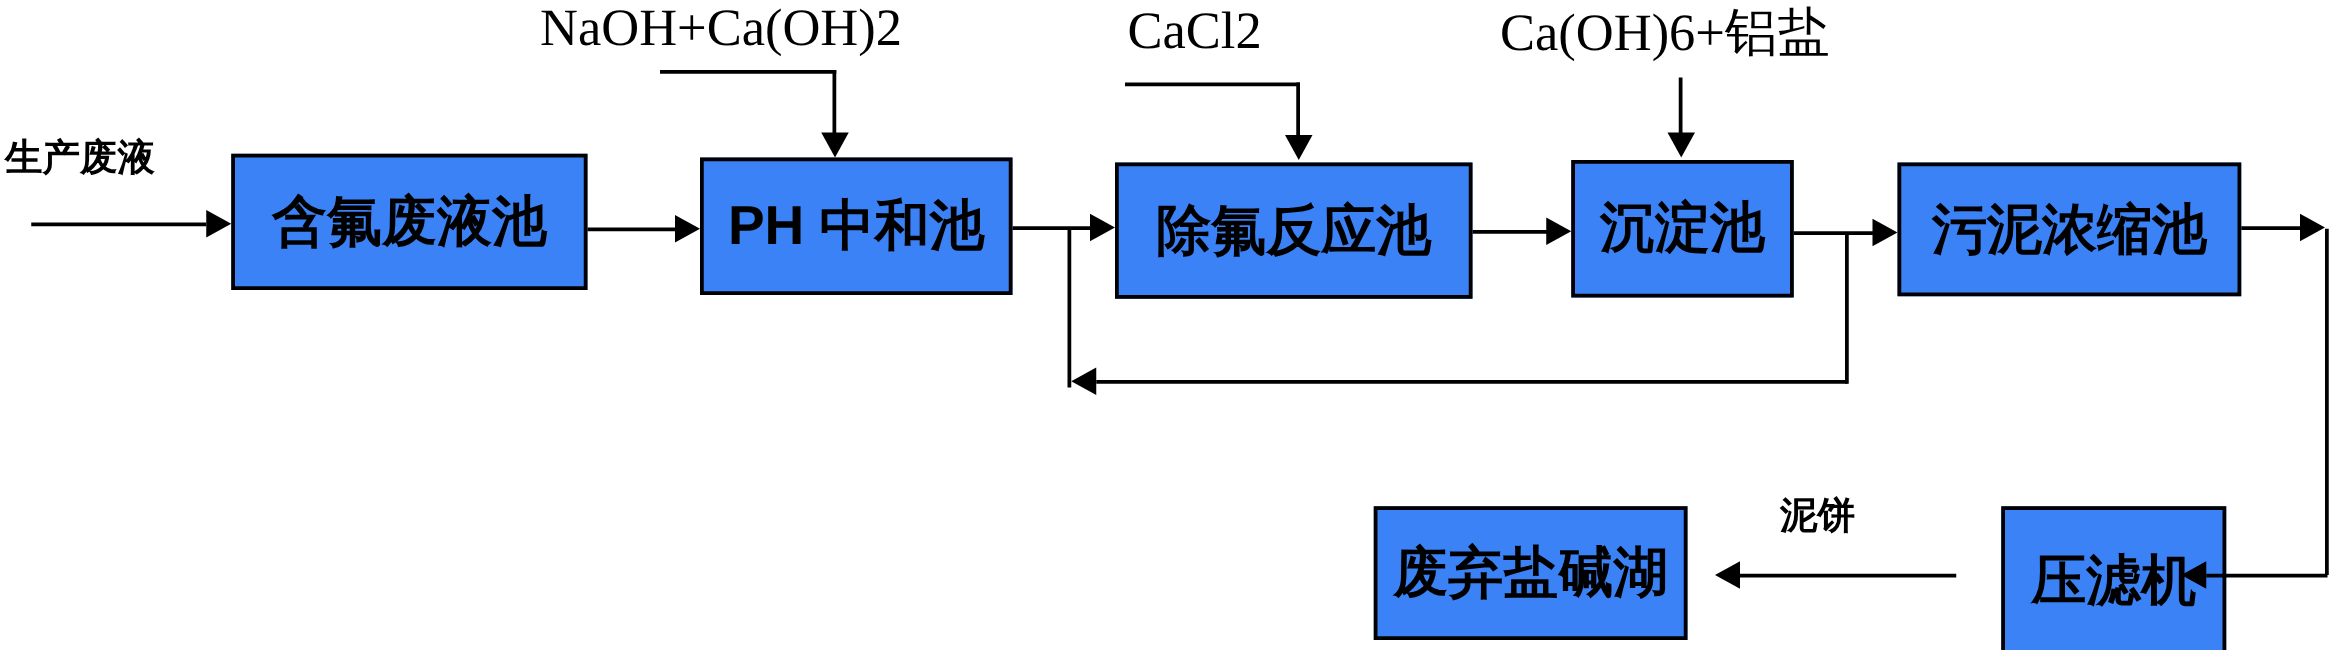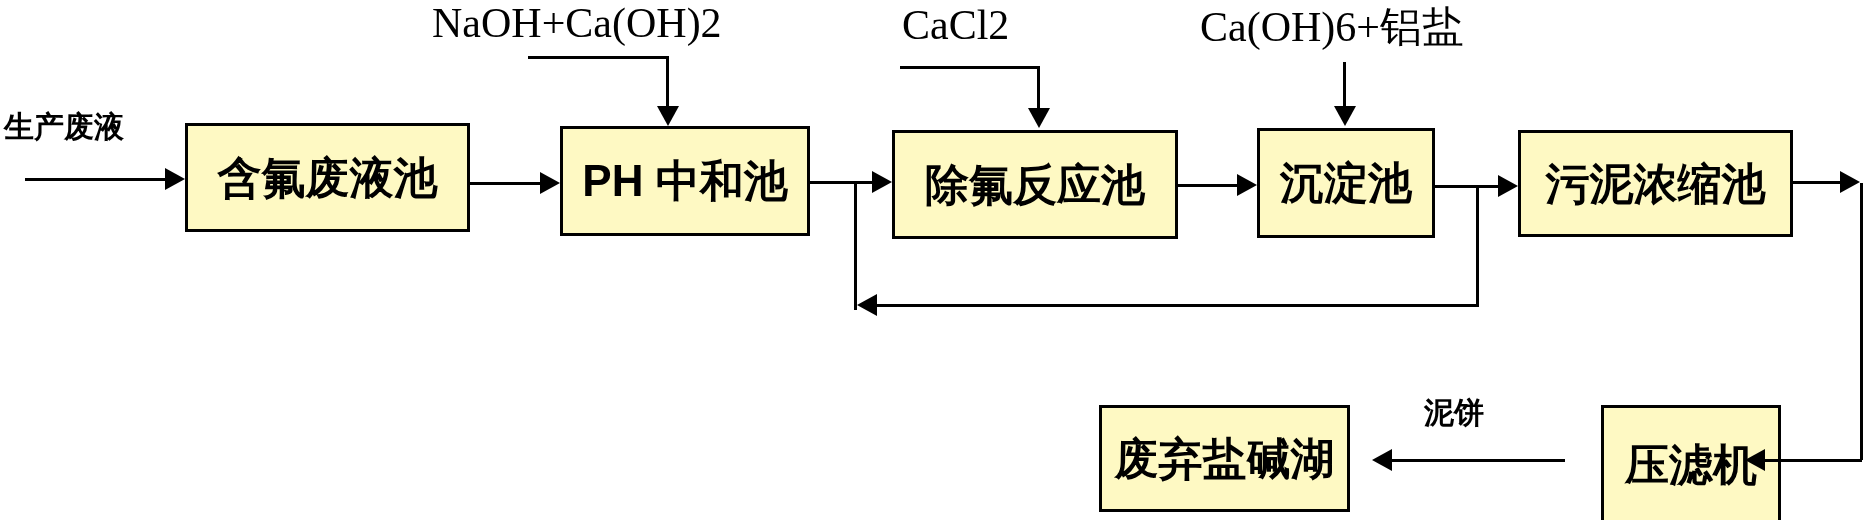--- a/index.html
+++ b/index.html
@@ -1,21 +1,21 @@
 <!DOCTYPE html>
 <html><head>
 <meta charset="utf-8">
 <style>
   html,body{margin:0;padding:0;background:#ffffff;}
   .canvas{
     position:relative;width:1872px;height:520px;background:#ffffff;
     overflow:hidden;color:#000;
   }
   .node{
-    position:absolute;box-sizing:border-box;border:3px solid #000;background:#fef9c3;
+    position:absolute;box-sizing:border-box;border:3px solid #000;background:#3b82f6;
     display:flex;align-items:center;justify-content:center;white-space:nowrap;
     font-family:"Liberation Sans","DejaVu Sans",sans-serif;font-weight:bold;
     font-size:44px;line-height:1;color:#000;
   }
   .anno{
     position:absolute;white-space:nowrap;color:#000;line-height:1;
   }
   .anno-chem{font-family:"Liberation Serif","DejaVu Serif",serif;font-size:42px;}
   .anno-cjk{font-family:"Liberation Sans","DejaVu Sans",sans-serif;font-weight:bold;font-size:30px;}
   .hl{position:absolute;height:3px;background:#000;}

